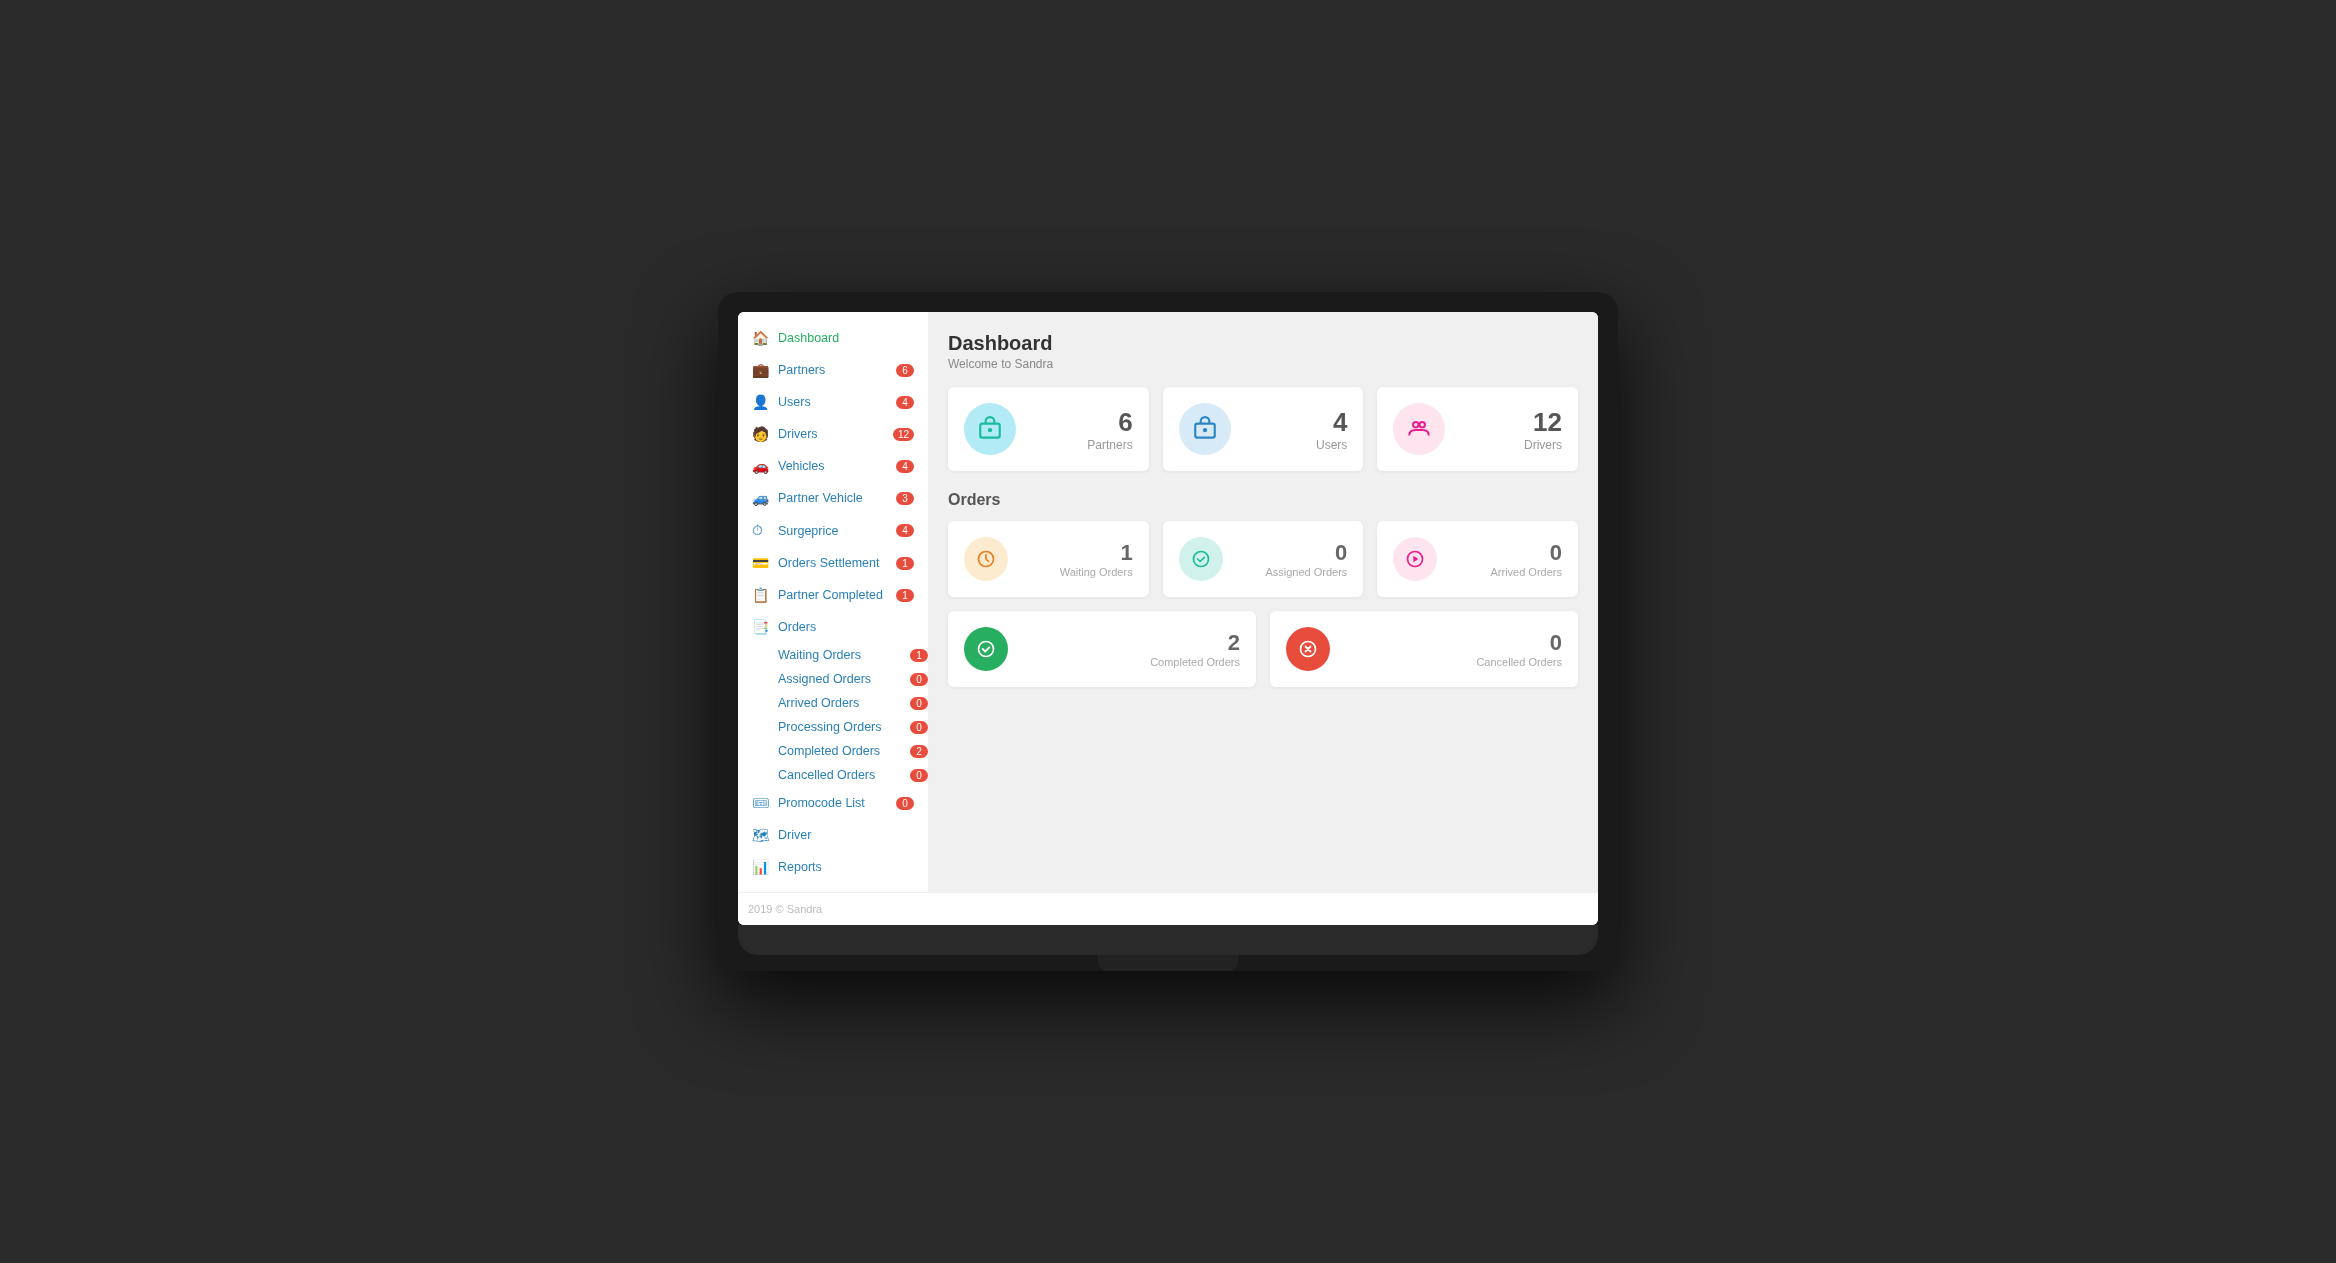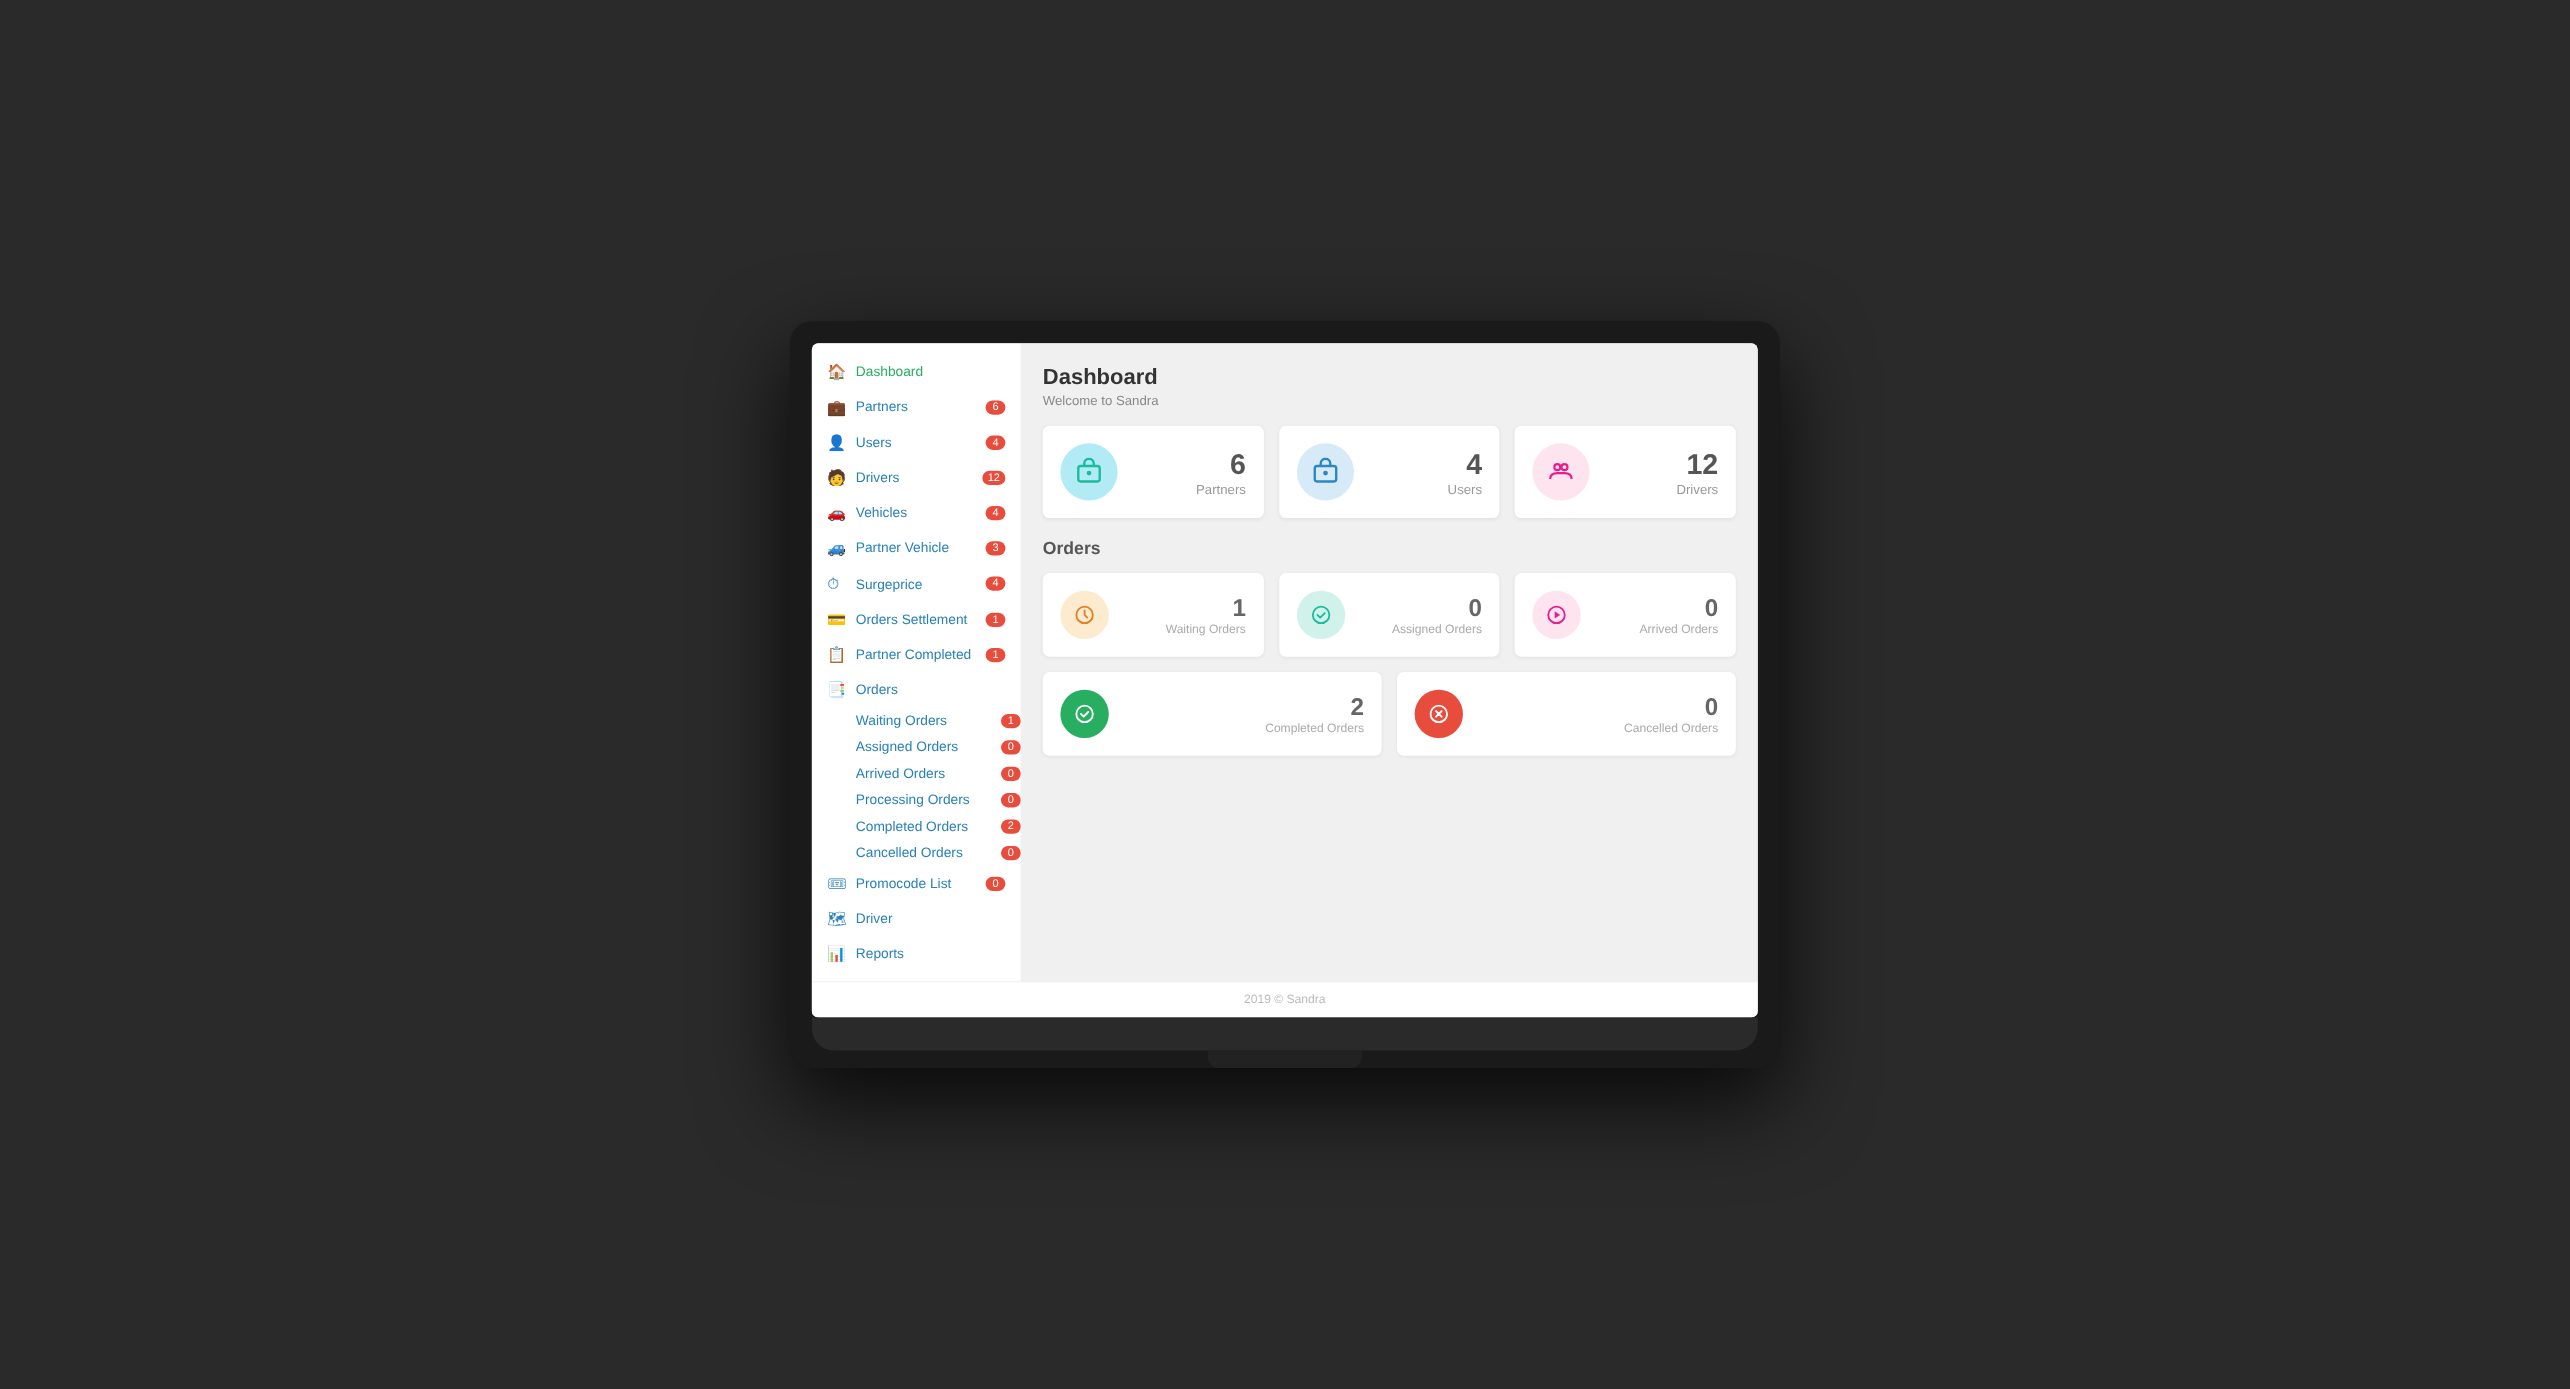--- a/index.html
+++ b/index.html
@@ -205,21 +205,20 @@
       font-weight: 600;
       color: #666;
     }
     .order-label {
       font-size: 11px;
       color: #aaa;
     }
 
     .footer {
       background: #fff;
-      text-align: center;
       padding: 10px;
       font-size: 11px;
       color: #bbb;
       border-top: 1px solid #eee;
     }
 
     .laptop-bottom {
       height: 30px;
       background: #2a2a2a;
       border-radius: 0 0 20px 20px;

